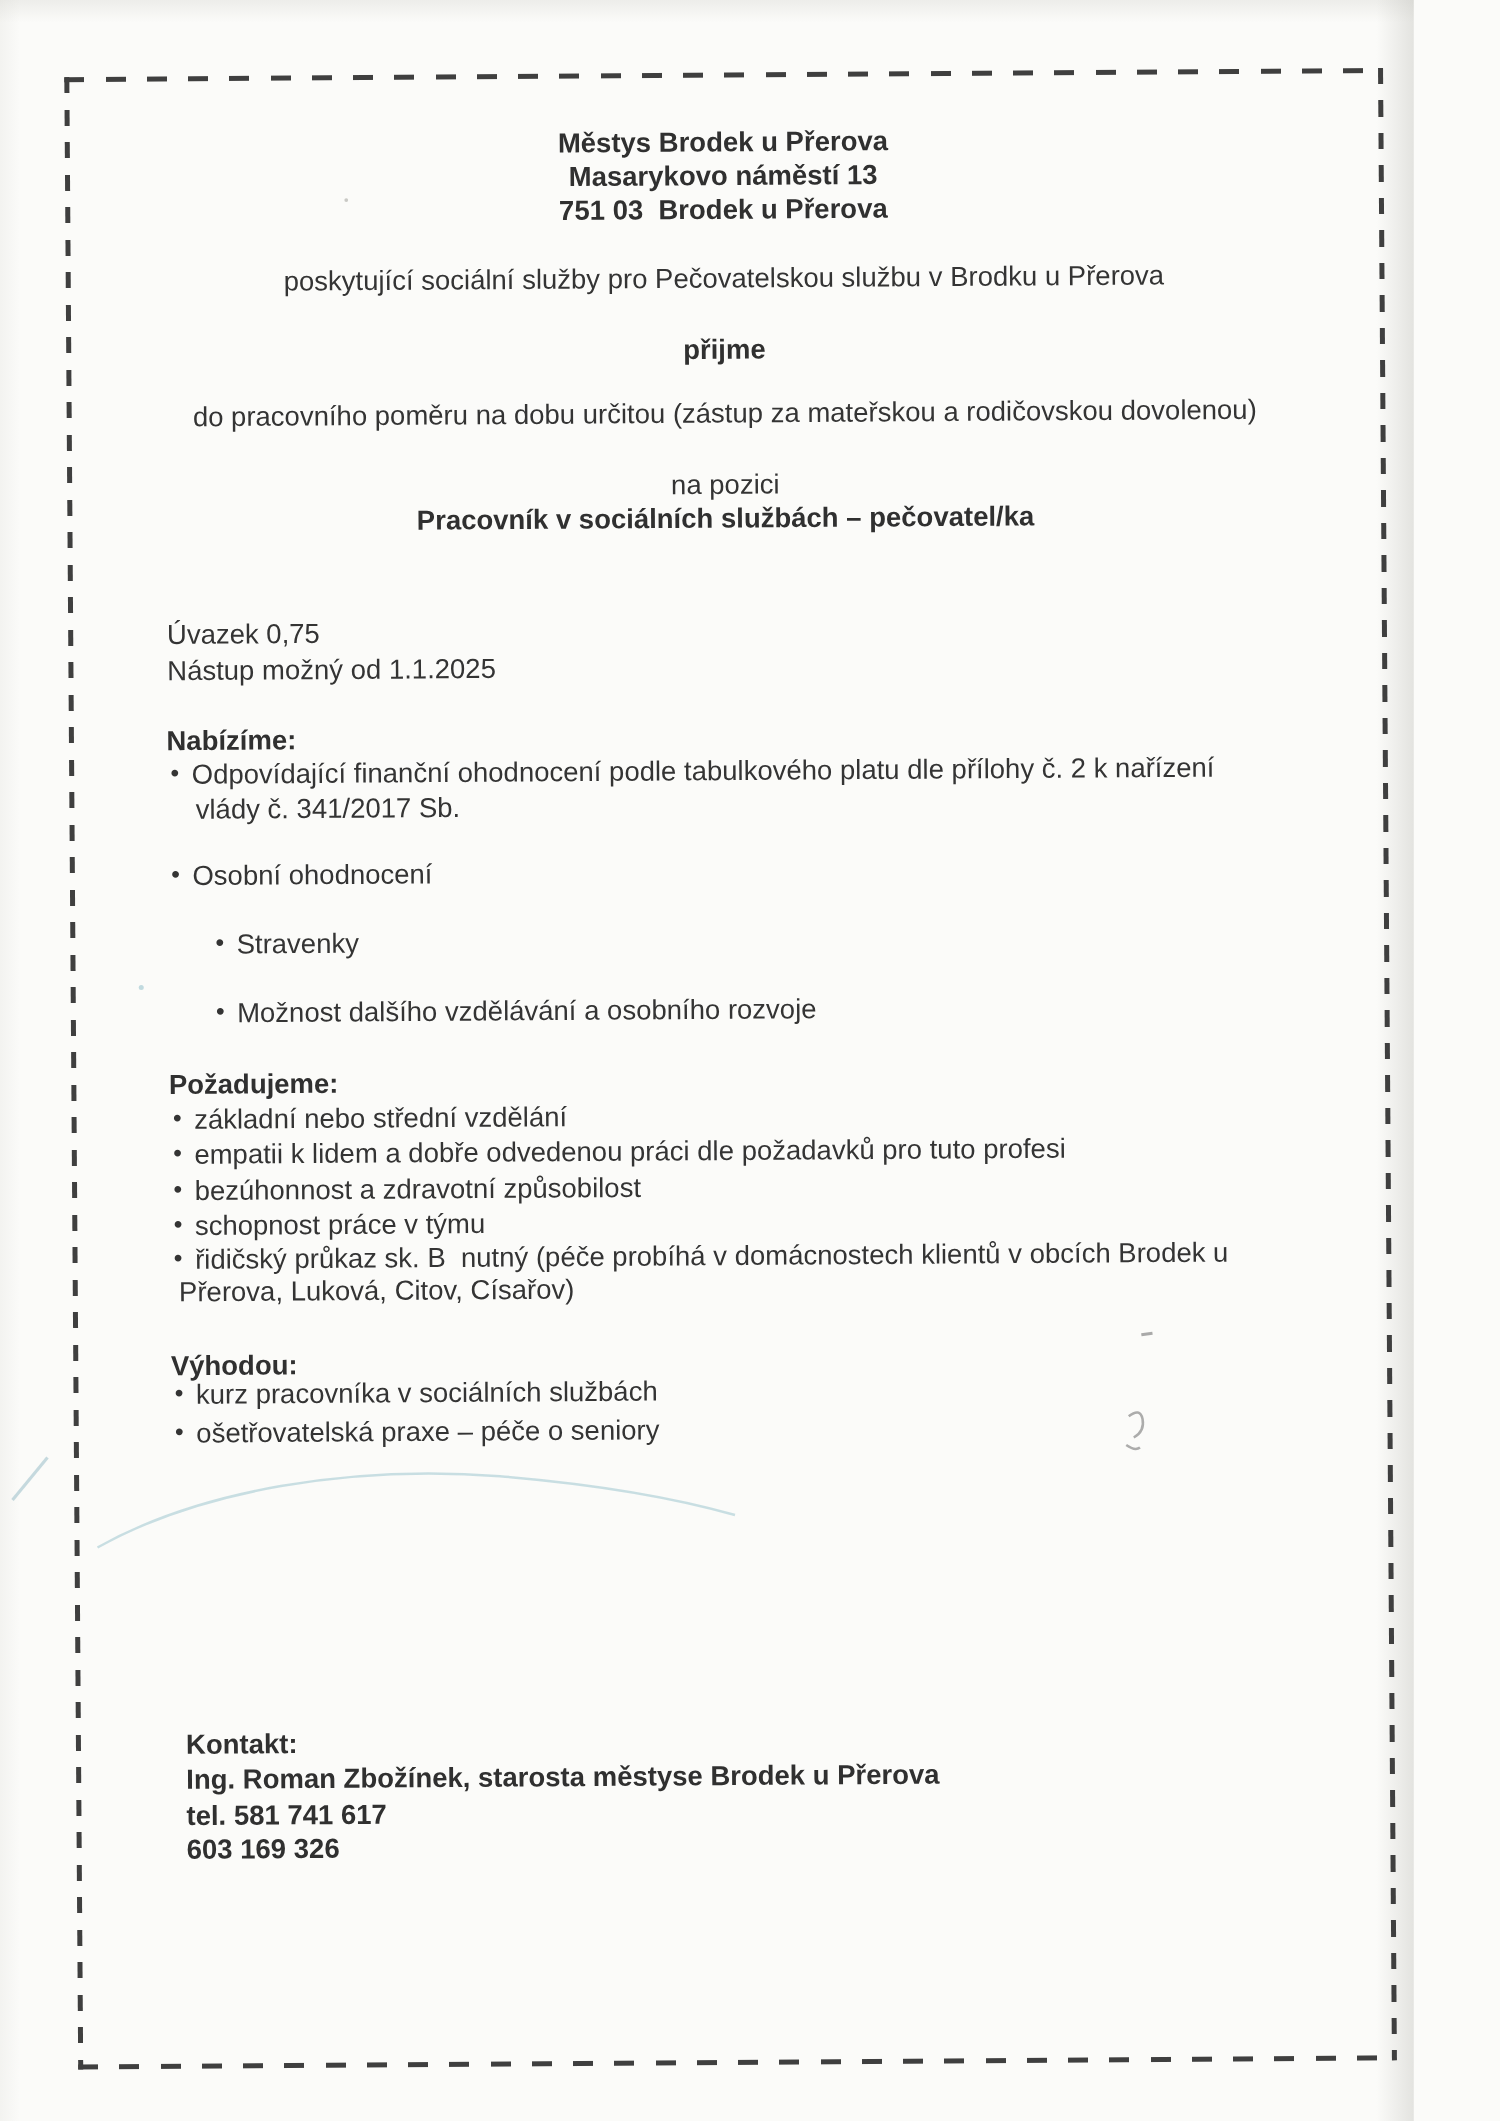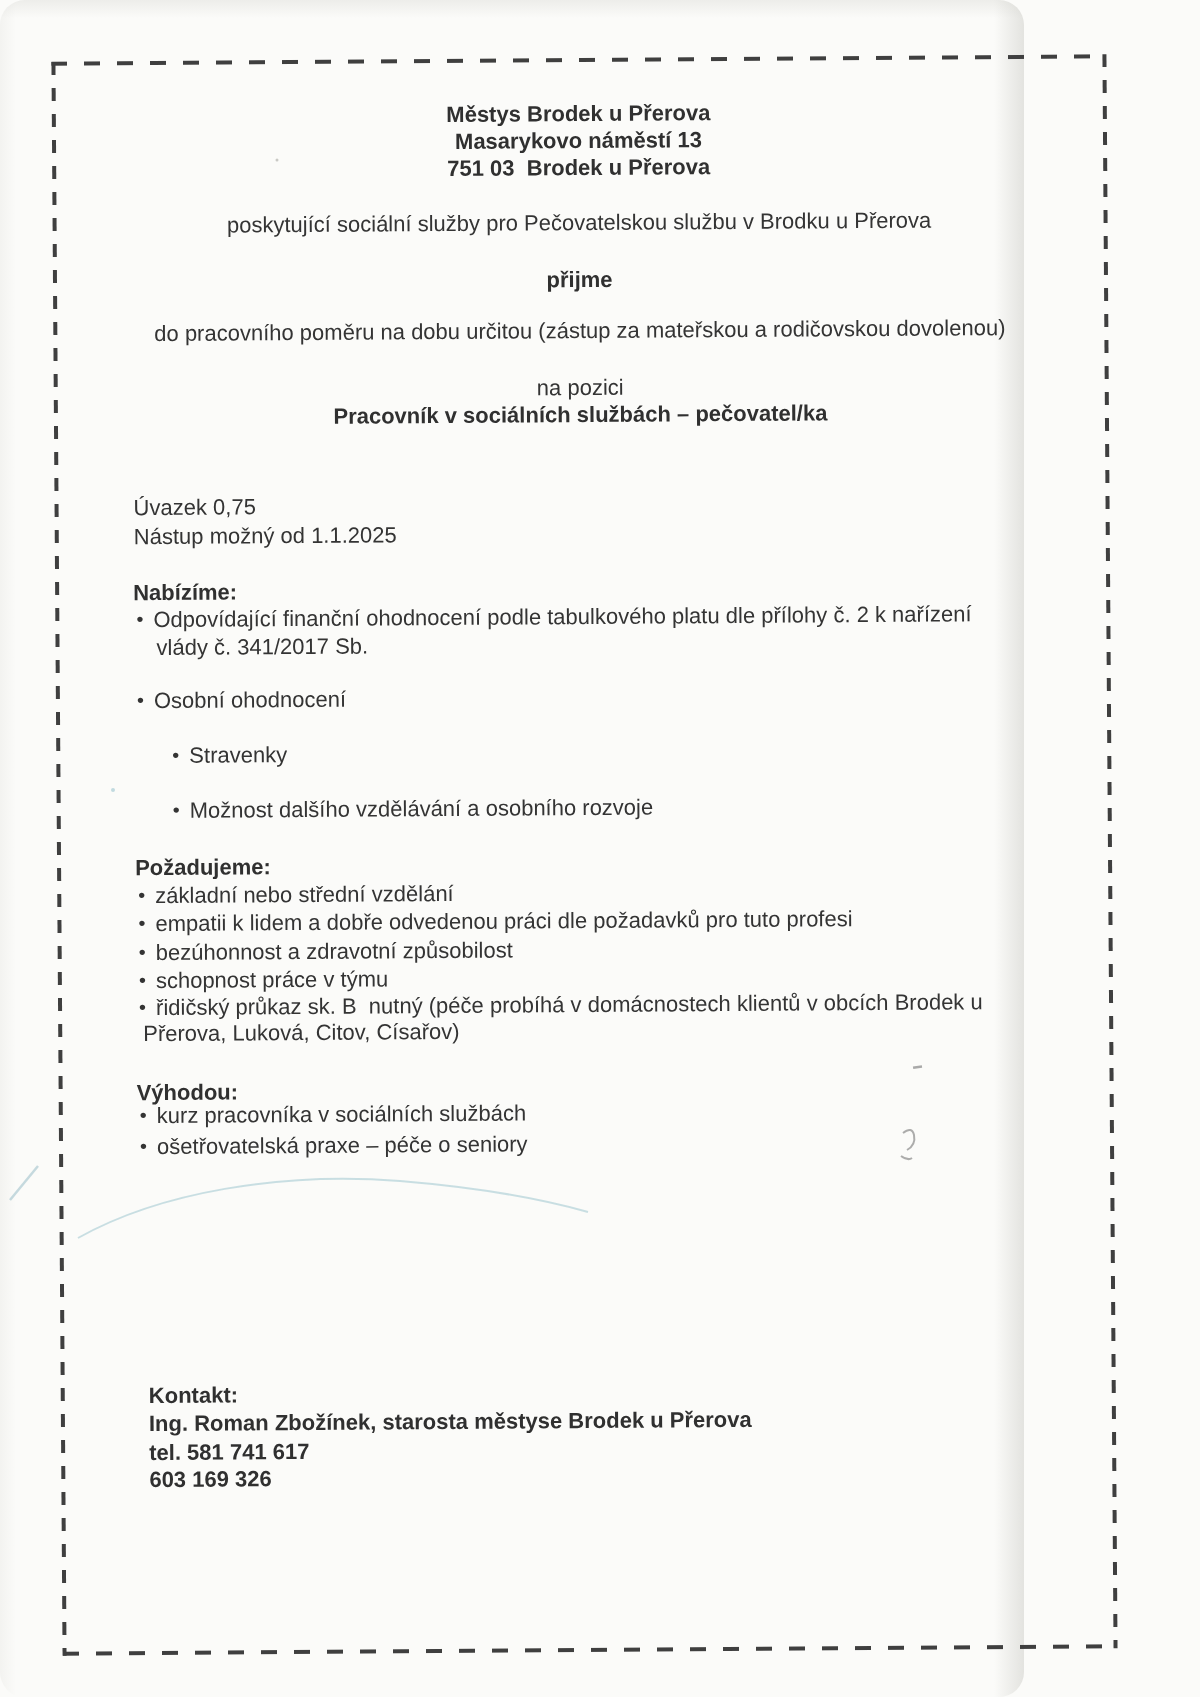--- a/index.html
+++ b/index.html
@@ -2,27 +2,26 @@
 <html><head>
 <meta charset="utf-8">
 <style>
   html,body{margin:0;padding:0;}
   body{
     width:1200px;height:1697px;overflow:hidden;
     font-family:"Liberation Sans","DejaVu Sans",sans-serif;
     background:#fbfbf9;
   }
   .scan{
-    position:relative;width:1024px;height:1697px;
+    position:relative;width:1131px;height:1697px;
     background:
       linear-gradient(to left, rgba(188,188,182,.38), rgba(188,188,182,0) 30px),
       linear-gradient(to bottom, rgba(205,205,199,.30), rgba(205,205,199,0) 18px),
       linear-gradient(to right, rgba(200,200,194,.16), rgba(200,200,194,0) 16px),
       #fbfbf9;
-    border-radius: 25px;
   }
   .sheet{
     position:absolute;left:57px;top:58px;width:1055px;height:1594px;
     transform:rotate(-0.4deg);transform-origin:50% 50%;
   }
   .edge{position:absolute;}
   .edge.h{left:0;right:0;height:4px;
     background:repeating-linear-gradient(90deg,#3f3f3f 0 16px,transparent 16px 33px);}
   .edge.v{top:0;bottom:0;width:4px;
     background:repeating-linear-gradient(180deg,#3f3f3f 0 13px,transparent 13px 26px);}

